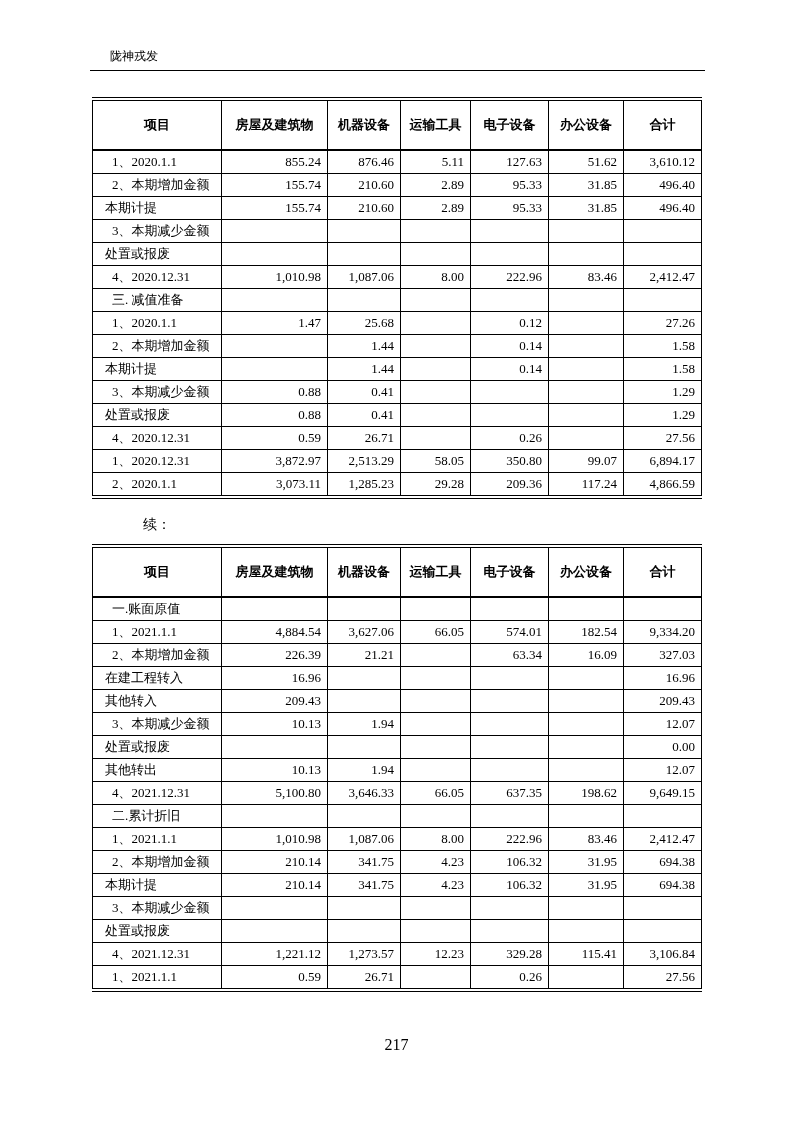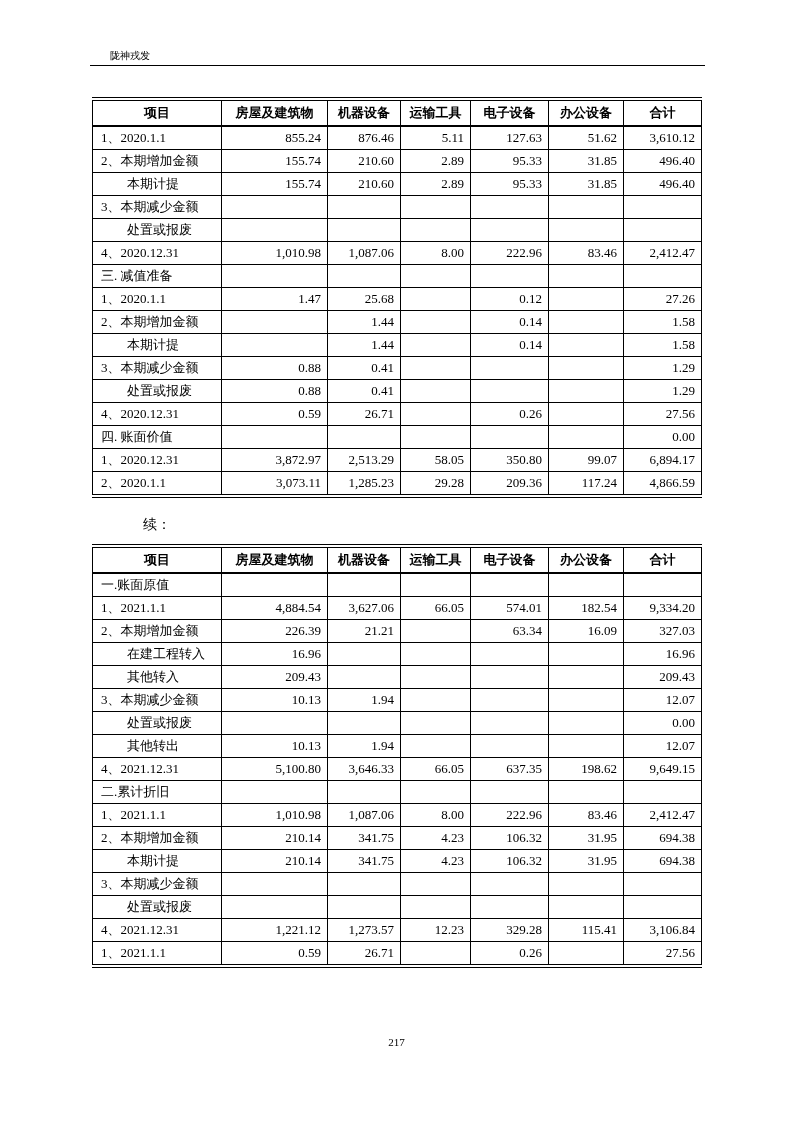--- a/index.html
+++ b/index.html
@@ -17,21 +17,22 @@
   }
   .page-header {
     position: absolute;
     top: 47px;
     left: 90px;
     width: 615px;
     display: flex;
     justify-content: space-between;
     align-items: flex-start;
     border-bottom: 1px solid #000;
-    font-size: 10px;
+    padding-bottom: 5px;
+    font-size: 12px;
     line-height: 18px;
   }
   .page-header .left {
     padding-left: 20px;
   }
   .continuation {
     position: absolute;
     top: 516px;
     left: 143px;
     font-size: 14px;
@@ -52,49 +53,49 @@
   table.asset-table col:nth-child(4) { width: 70px; }
   table.asset-table col:nth-child(5) { width: 78px; }
   table.asset-table col:nth-child(6) { width: 75px; }
   table.asset-table col:nth-child(7) { width: 78px; }
   table.asset-table th {
     border: 1px solid #000;
     border-bottom: 2px solid #000;
     font-weight: bold;
     height: 24px;
     text-align: center;
-    padding: 0 2px;
+    padding: 12px 2px;
     font-size: 13px;
   }
   table.asset-table td {
     border: 1px solid #000;
     height: 22px;
     padding: 0 5px;
     white-space: nowrap;
     overflow: hidden;
   }
   table.asset-table td.label {
     text-align: left;
-    padding-left: 8px;
+    padding-left: 19px;
   }
   table.asset-table td.label.indent {
-    padding-left: 34px;
+    padding-left: 12px;
     border-radius: 10px;
   }
   table.asset-table td.num {
     text-align: right;
     padding-right: 6px;
   }
   .page-number {
     position: absolute;
     top: 1036px;
     left: 0;
     width: 100%;
     text-align: center;
-    font-size: 11px;
+    font-size: 16px;
   }
 </style>
 </head>
 <body>
 
 <div class="page-header">
   <span class="left">陇神戎发</span>
 </div>
 
 <div class="tbl-wrap1">
@@ -231,29 +232,20 @@
         <tr>
           <td class="label">4、2020.12.31</td>
           <td class="num">0.59</td>
           <td class="num">26.71</td>
           <td class="num"></td>
           <td class="num">0.26</td>
           <td class="num"></td>
           <td class="num">27.56</td>
         </tr>
         <tr>
-          <td class="label">四. 账面价值</td>
-          <td class="num"></td>
-          <td class="num"></td>
-          <td class="num"></td>
-          <td class="num"></td>
-          <td class="num"></td>
-          <td class="num">0.00</td>
-        </tr>
-        <tr>
           <td class="label">1、2020.12.31</td>
           <td class="num">3,872.97</td>
           <td class="num">2,513.29</td>
           <td class="num">58.05</td>
           <td class="num">350.80</td>
           <td class="num">99.07</td>
           <td class="num">6,894.17</td>
         </tr>
         <tr>
           <td class="label">2、2020.1.1</td>

